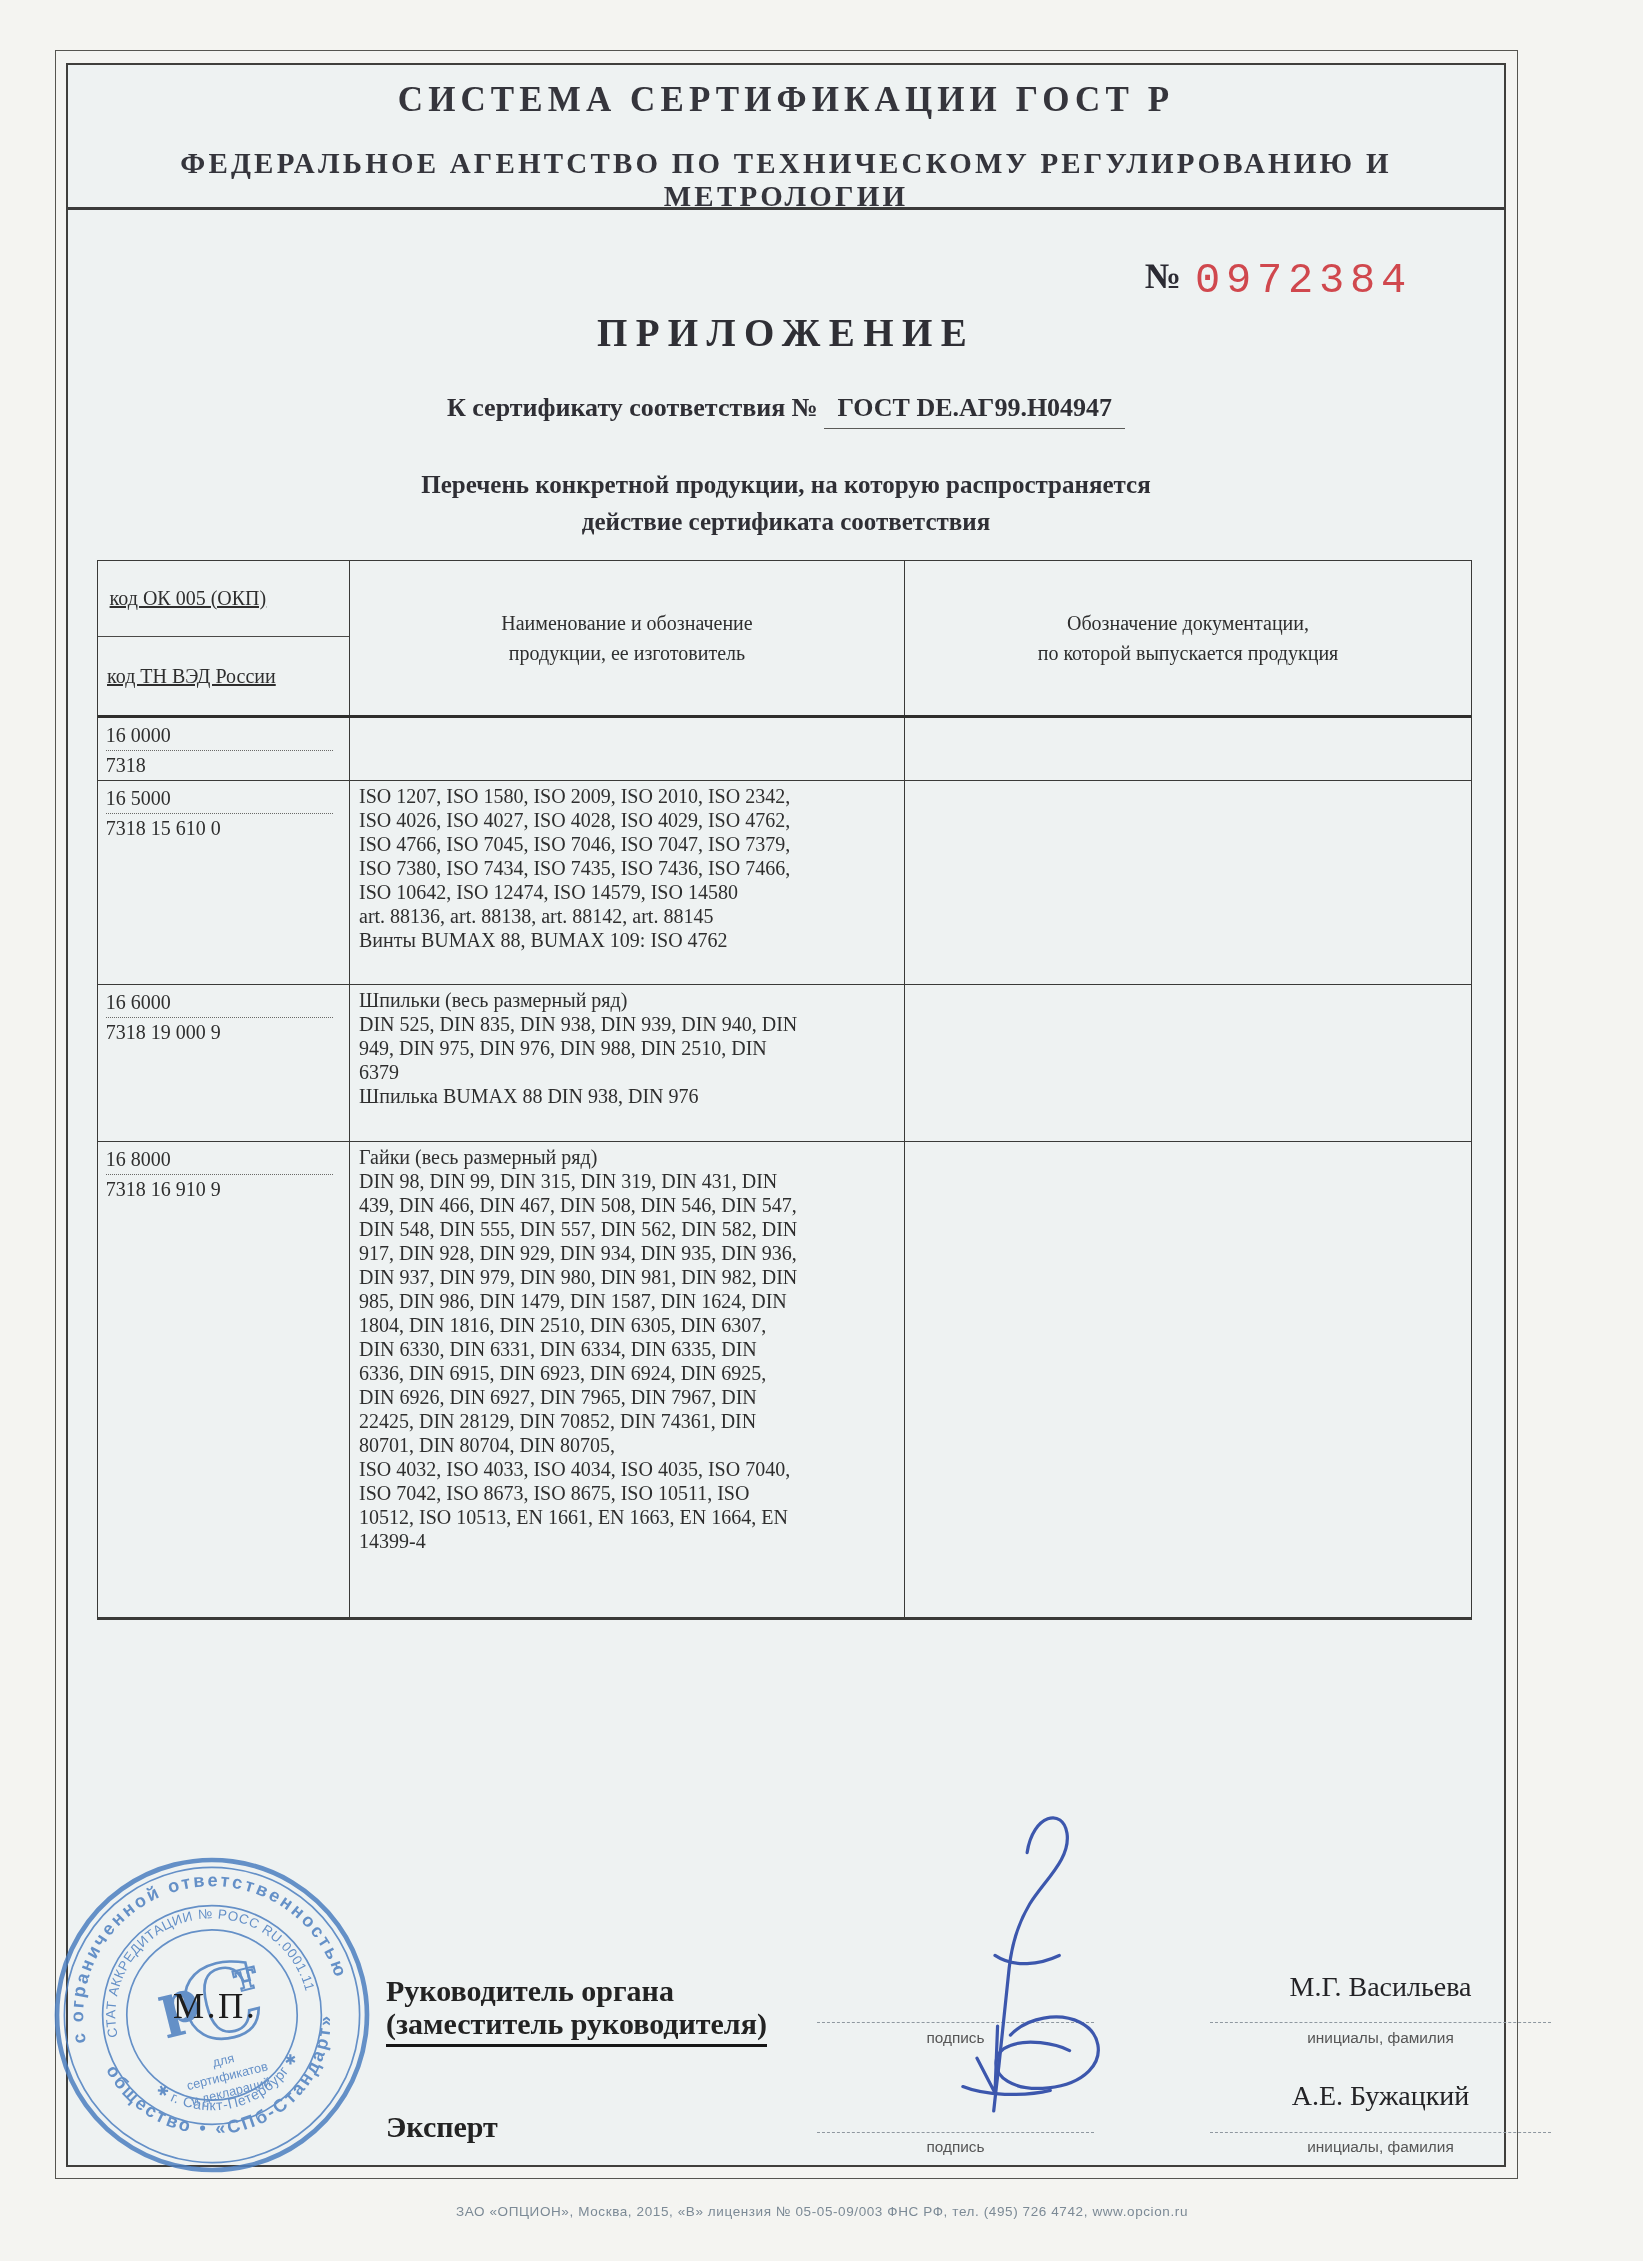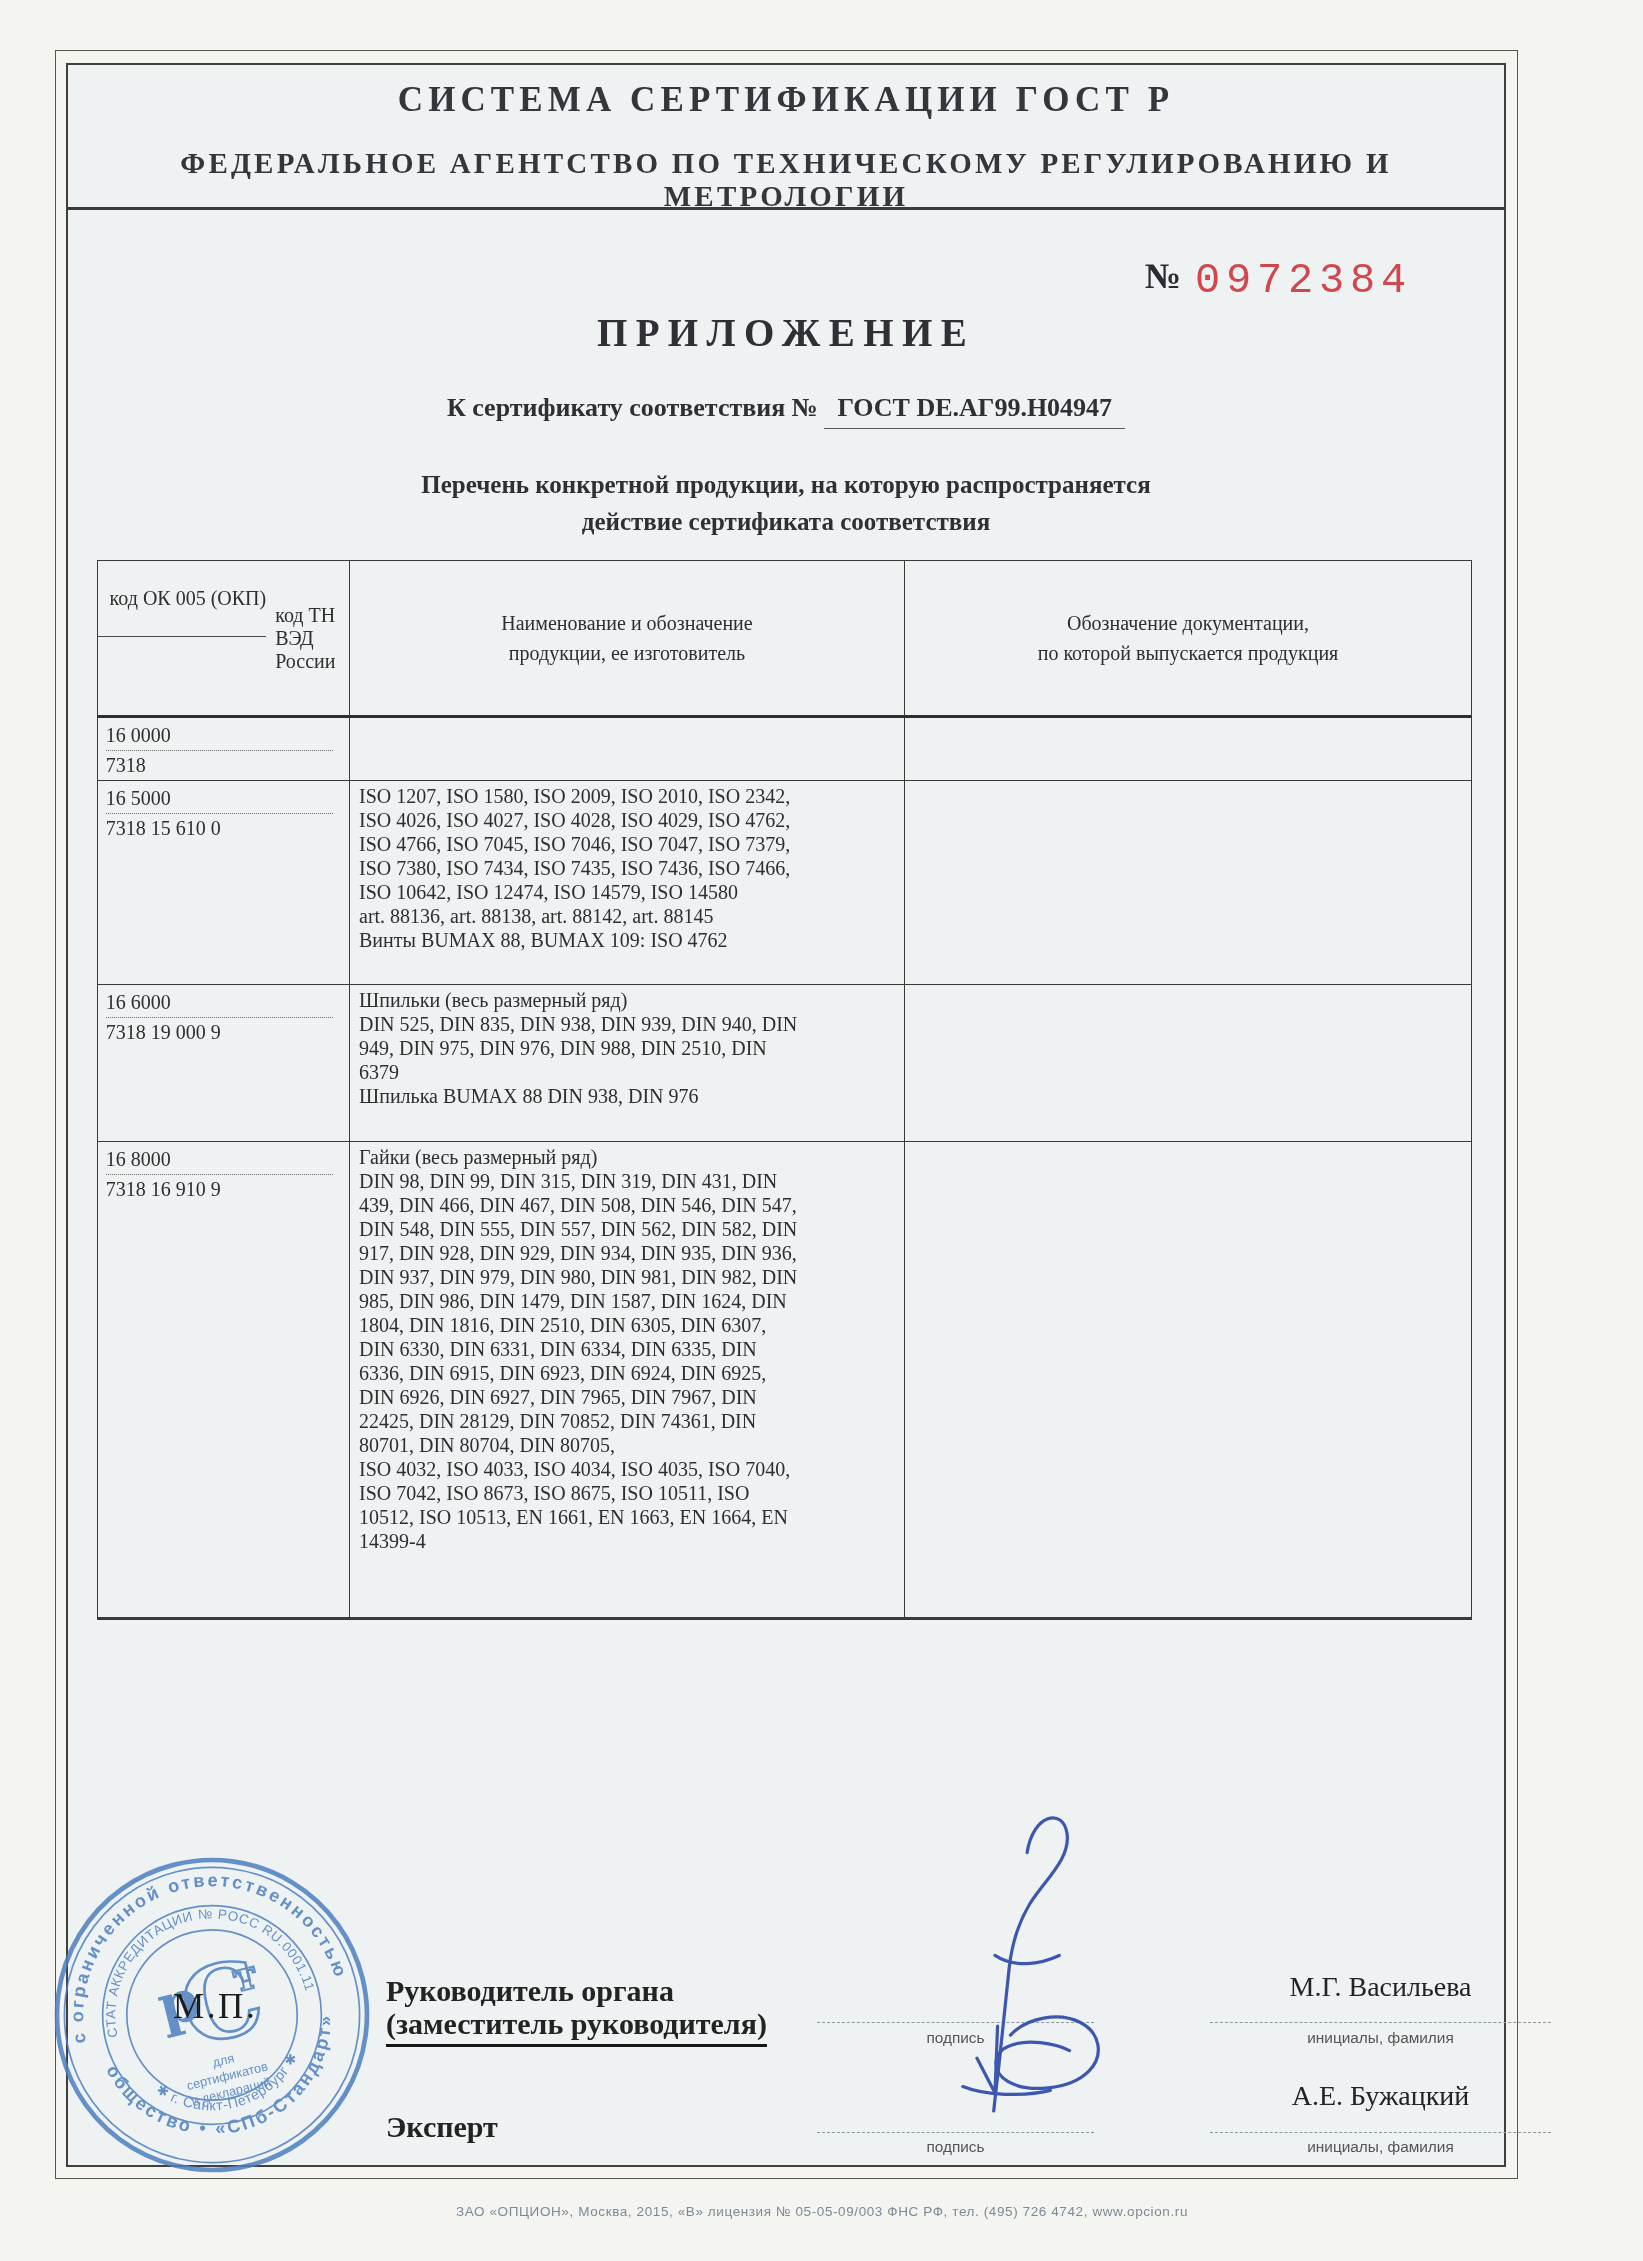--- a/index.html
+++ b/index.html
@@ -38,21 +38,21 @@
     position:absolute;left:97px;top:560px;width:1375px;
     border:1.9px solid #3a3a38;border-bottom-width:3.2px;
     box-sizing:border-box;
     background:transparent;
   }
   .t-row{display:grid;grid-template-columns:252px 555px auto;}
   .t-row > div{box-sizing:border-box;}
   .c1{border-right:1.9px solid #3a3a38;}
   .c2{border-right:1.9px solid #3a3a38;}
   .t-header{border-bottom:3.9px solid #2e2e2c;height:154px;}
-  .t-header .c1{display:flex;flex-direction:row;}
+  .t-header .c1{display:flex;flex-direction:column;text-decoration:underline;}
   .h1top{height:75px;border-bottom:1.3px solid #4a4a48;display:flex;align-items:center;padding-left:11.6px;font-size:20px;}
   .h1bot{flex:1;display:flex;align-items:center;padding-left:9px;font-size:20px;}
   .hcell{display:flex;align-items:center;justify-content:center;text-align:center;font-size:20px;line-height:30px;white-space:pre-line;}
   .t-body-row{border-bottom:1.9px solid #3a3a38;}
   .t-body-row:last-child{border-bottom:none;}
   .codes{padding:3.9px 6.4px 2.6px 7.7px;font-size:20px;}
   .code-line{line-height:26px;white-space:nowrap;}
   .code-sep{border-top:1.9px dotted #6a6a68;margin:1.9px 0 1.3px 0;width:96%;}
   .namecell{padding:3.2px 5.1px 3.9px 9px;font-size:20px;line-height:24px;white-space:pre-line;}
   .doccell{}

